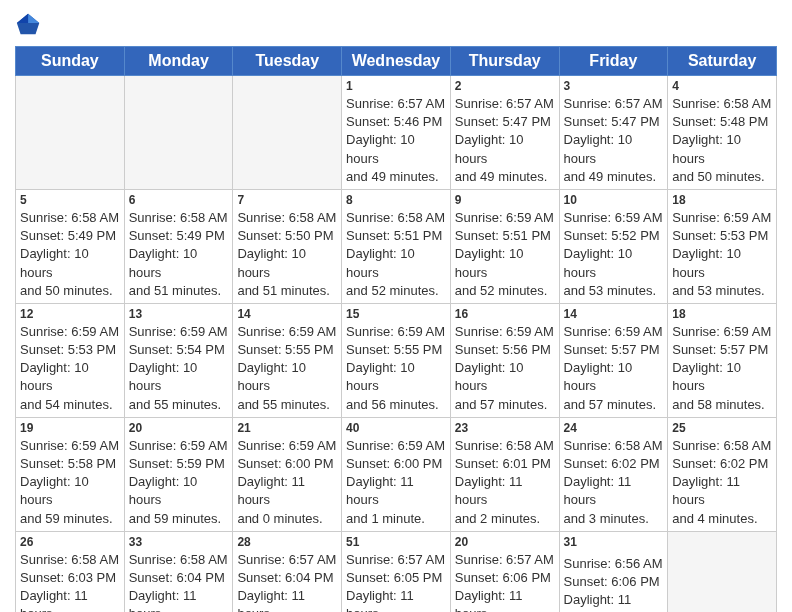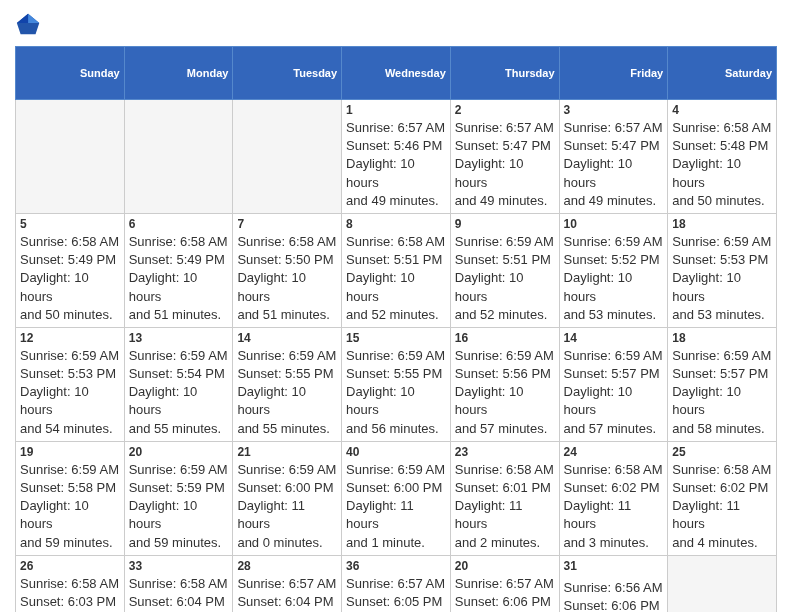--- a/index.html
+++ b/index.html
@@ -58,25 +58,25 @@
       color: #333;
     }
     .calendar {
       width: 100%;
       border-collapse: collapse;
       table-layout: fixed;
     }
     .calendar th {
       background: #3366bb;
       color: #fff;
-      font-size: 11px;
+      font-size: 16px;
       font-weight: bold;
-      padding: 20px 4px;
+      padding: 5px 4px;
       border: 1px solid #5588cc;
-      text-align: right;
+      text-align: center;
     }
     .calendar td {
       border: 1px solid #ccc;
       vertical-align: top;
       padding: 3px 4px;
       font-size: 9.5px;
       height: 82px;
       background: #fff;
     }
     .calendar td.empty {
@@ -332,21 +332,21 @@
 and 5 minutes.</div>
           </td>
           <td>
             <span class="day-num">28</span>
             <div class="day-info" style="white-space: pre-line;">Sunrise: 6:57 AM
 Sunset: 6:04 PM
 Daylight: 11 hours
 and 6 minutes.</div>
           </td>
           <td>
-            <span class="day-num">36</span>
+            <span class="day-num">51</span>
             <div class="day-info" style="white-space: pre-line;">Sunrise: 6:57 AM
 Sunset: 6:05 PM
 Daylight: 11 hours
 and 7 minutes.</div>
           </td>
           <td>
             <span class="day-num">20</span>
             <div class="day-info" style="white-space: pre-line;">Sunrise: 6:57 AM
 Sunset: 6:06 PM
 Daylight: 11 hours

